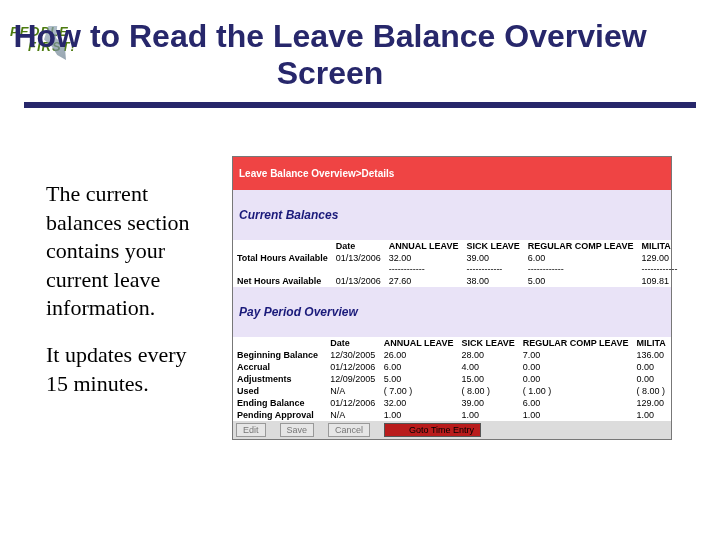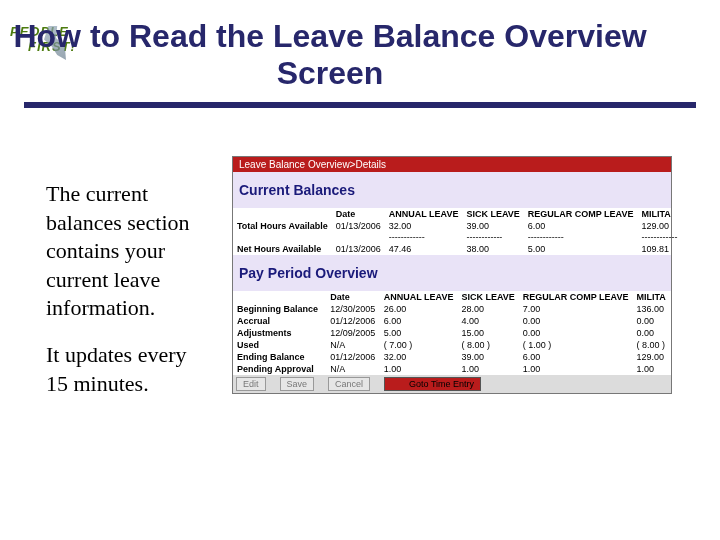--- a/index.html
+++ b/index.html
@@ -65,37 +65,38 @@
   }
   .body-text p { margin: 0 0 18px 0; }
   .screenshot {
     position: absolute;
     top: 156px;
     left: 232px;
     width: 440px;
     border: 1px solid #777;
   }
   .ss-titlebar {
-    background: #b91c1c;
+    background: #ef4444;
     color: #fff;
     font-size: 10px;
-    font-weight: normal;
-    padding: 2px 6px;
+    font-weight: bold;
+    padding: 11px 6px;
   }
   .ss-body {
     background: #fff;
     font-size: 9px;
     color: #000;
   }
   .section-header {
     background: #e9e3f7;
     color: #1a1a7a;
     font-weight: bold;
-    font-size: 14px;
-    padding: 10px 6px;
+    font-size: 12px;
+    padding: 18px 6px;
+    font-style: italic;
   }
   table.ss-table {
     border-collapse: collapse;
     width: 100%;
   }
   table.ss-table th, table.ss-table td {
     padding: 1px 4px;
     font-size: 9px;
     text-align: left;
     white-space: nowrap;
@@ -183,21 +184,21 @@
         <td></td>
             <td></td>
         <td>------------</td>
         <td>------------</td>
         <td>------------</td>
         <td>------------</td>
       </tr>
       <tr>
         <td style="font-weight:bold">Net Hours Available</td>
         <td>01/13/2006</td>
-        <td class="num">47.46</td>
+        <td class="num">27.60</td>
         <td class="num">38.00</td>
         <td class="num">5.00</td>
         <td class="num">109.81</td>
       </tr>
     </tbody>
       </table>
 
     <div class="section-header">Pay Period Overview</div>
     <table class="ss-table">
       <colgroup>

